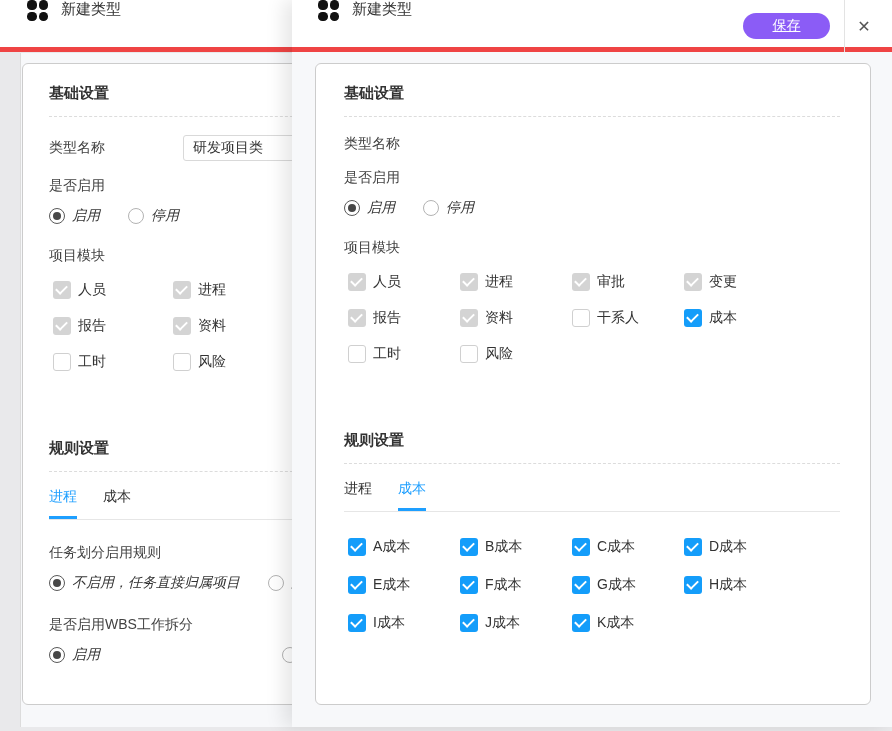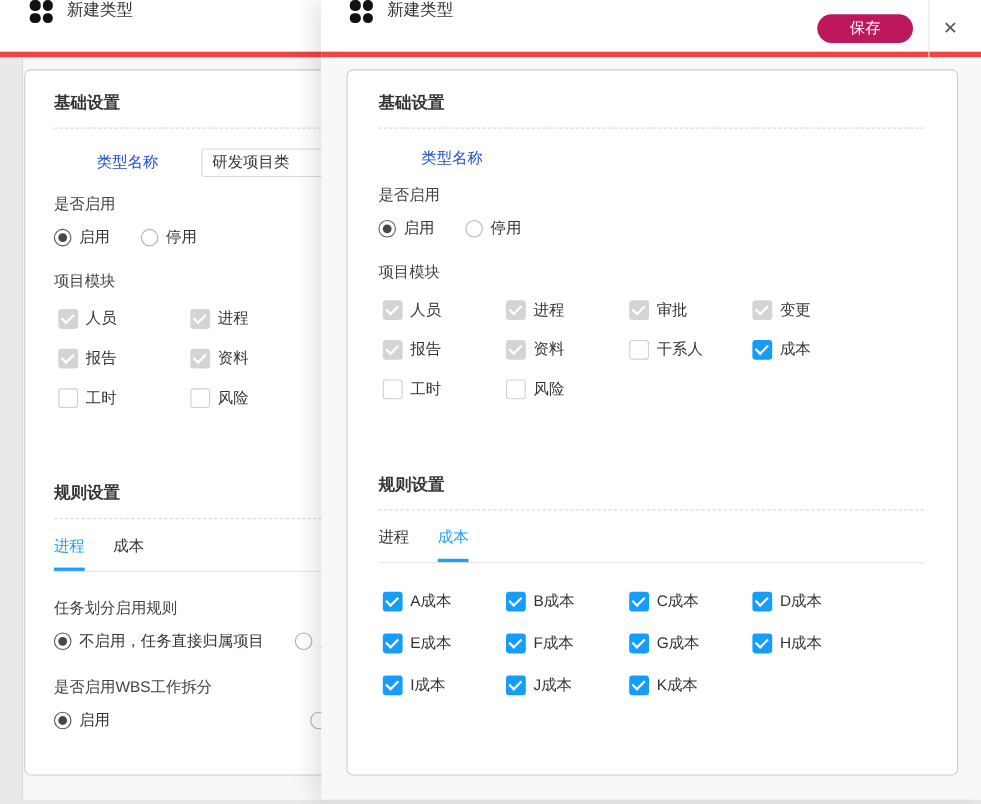--- a/index.html
+++ b/index.html
@@ -15,30 +15,30 @@
              grid-template-rows:1fr 1fr; gap:2px; margin-right:13px; flex:none; }
   .appicon span { background:#121212; border-radius:45%; }
   .drawer-title { font-size:15px; color:#333; }
 
   .card { position:absolute; background:#fff; border:1px solid #cccccc; border-radius:6px; }
 
   .sec-heading { font-size:15px; font-weight:bold; color:#333; padding-top:20px; }
   .dashed { border-top:1px dashed #dcdcdc; margin-top:13px; }
 
   .name-row { display:flex; align-items:center; margin-top:18px; }
-  .field-label { width:134px; font-size:14px; color:#1d4ed8; flex:none;text-align:center; }
+  .field-label { width:134px; font-size:14px; color:#404040; flex:none; }
   .text-input { width:261px; height:26px; border:1px solid #d9d9d9; border-radius:3px;
                 font-size:14px; color:#333; padding:0 9px; outline:none; background:#fff;
                 font-family:inherit; }
 
   .block-label { font-size:14px; color:#424242; margin-top:16px; }
   .block-label.modules { margin-top:22px; }
 
   .choice-row { display:flex; align-items:center; margin-top:12px; }
-  .choice { display:flex; align-items:center; margin-right:28px; }
+  .choice { display:flex; align-items:center; margin-right:28px;font-style:italic; }
   .choice-label { font-size:14px; color:#333; margin-left:7px; white-space:nowrap; }
 
   .radio { width:16px; height:16px; border-radius:50%; border:1px solid #b3b3b3;
            background:#fff; position:relative; flex:none; }
   .radio.sel { border-color:#595959; }
   .radio.sel::after { content:""; position:absolute; left:3px; top:3px; width:8px; height:8px;
                       border-radius:50%; background:#474747; }
 
   .cb { width:18px; height:18px; border-radius:3px; position:relative; flex:none; }
   .cb.unchecked { background:#fff; border:1px solid #d0d0d0; }
@@ -69,22 +69,22 @@
   .bp-body { position:absolute; left:20px; top:53px; width:272px; height:674px;
              background:#f7f8fa; border-left:1px solid #dcdcdc; }
   .bp-card { left:22px; top:63px; width:598px; height:642px; padding:0 30px 0 26px; }
   .gap-wide { margin-left:154px; }
 
   
   .fp { position:absolute; left:292px; top:0; width:600px; height:727px; background:#f7f8fa;
         box-shadow:-8px 0 18px rgba(0,0,0,0.10); }
   .fp-header { position:relative; padding-left:26px; }
   .save-btn { position:absolute; right:62px; top:13px; width:87px; height:26px;
-              border:none; border-radius:13px; background:#be185d; color:#fff; font-size:14px;
-              font-family:inherit; cursor:pointer; }
+              border:none; border-radius:13px; background:#8b5cf6; color:#fff; font-size:14px;
+              font-family:inherit; cursor:pointer;text-decoration:underline; }
   .header-divider { position:absolute; right:47px; top:0; height:52px;
                     border-left:1px solid #e3e3e3; }
   .close-x { position:absolute; right:16px; top:0; height:52px; width:24px; display:flex;
              align-items:center; justify-content:center; font-size:16px; color:#555;
              cursor:pointer; }
   .fp-card { left:23px; top:63px; width:556px; height:642px; padding:0 30px 0 28px; }
 </style>
 </head>
 <body>
 

